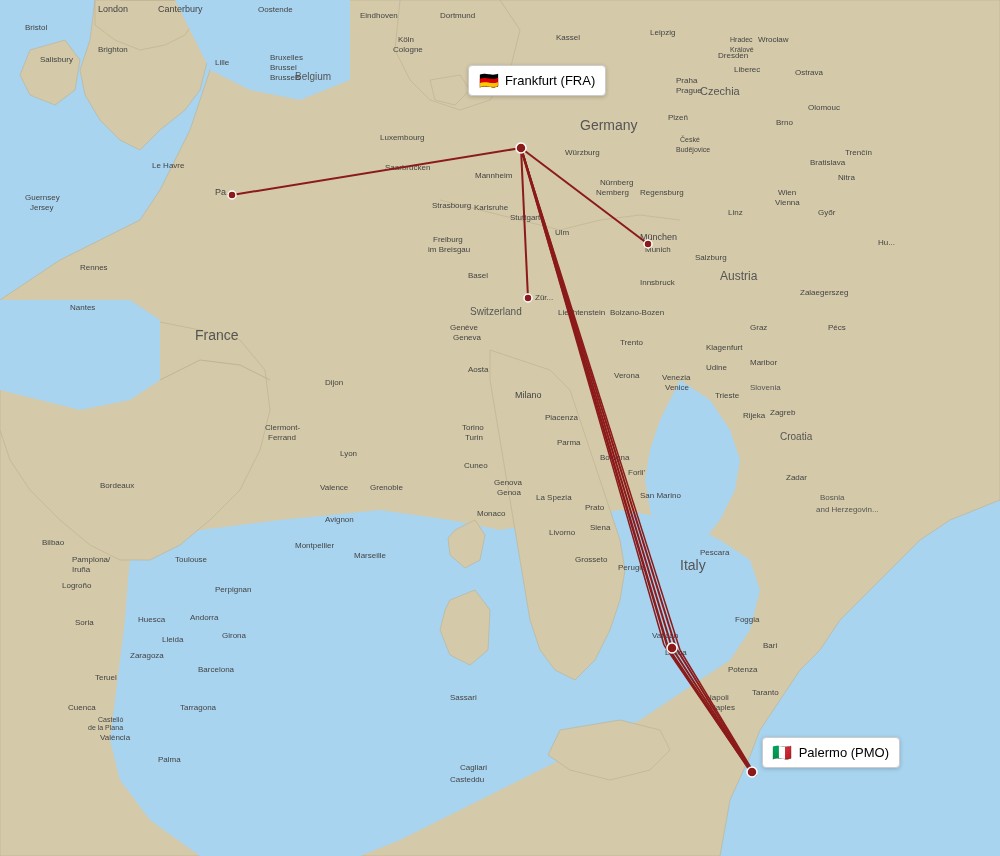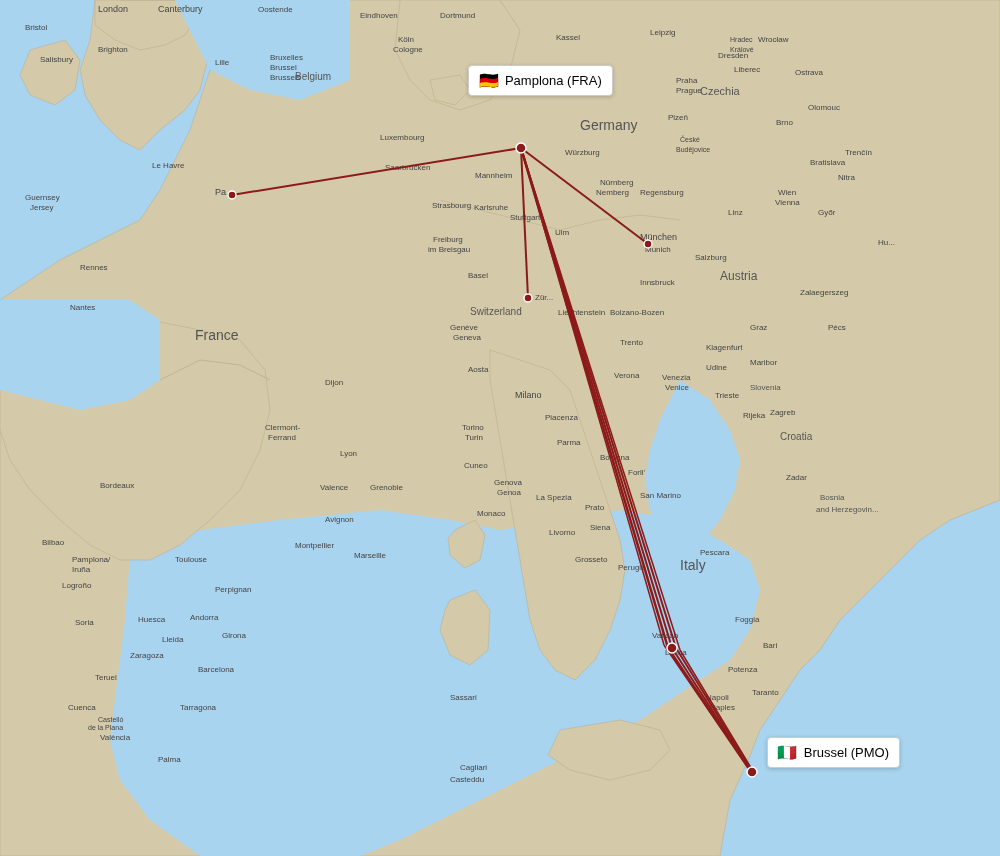--- a/index.html
+++ b/index.html
@@ -404,21 +404,21 @@
     <circle cx="648" cy="244" r="4" fill="#8b1a1a" stroke="white" stroke-width="1.5"></circle>
 
     <circle cx="672" cy="648" r="5" fill="#8b1a1a" stroke="white" stroke-width="1.5"></circle>
 
     <circle cx="752" cy="772" r="5" fill="#8b1a1a" stroke="white" stroke-width="1.5"></circle>
 
   </svg>
 
   <div id="label-frankfurt" class="airport-label">
     <span class="flag">🇩🇪</span>
-    <span>Pamplona (FRA)</span>
+    <span>Frankfurt (FRA)</span>
   </div>
 
   <div id="label-palermo" class="airport-label">
     <span class="flag">🇮🇹</span>
-    <span>Brussel (PMO)</span>
+    <span>Palermo (PMO)</span>
   </div>
 
 </div>
 
 </body></html>

